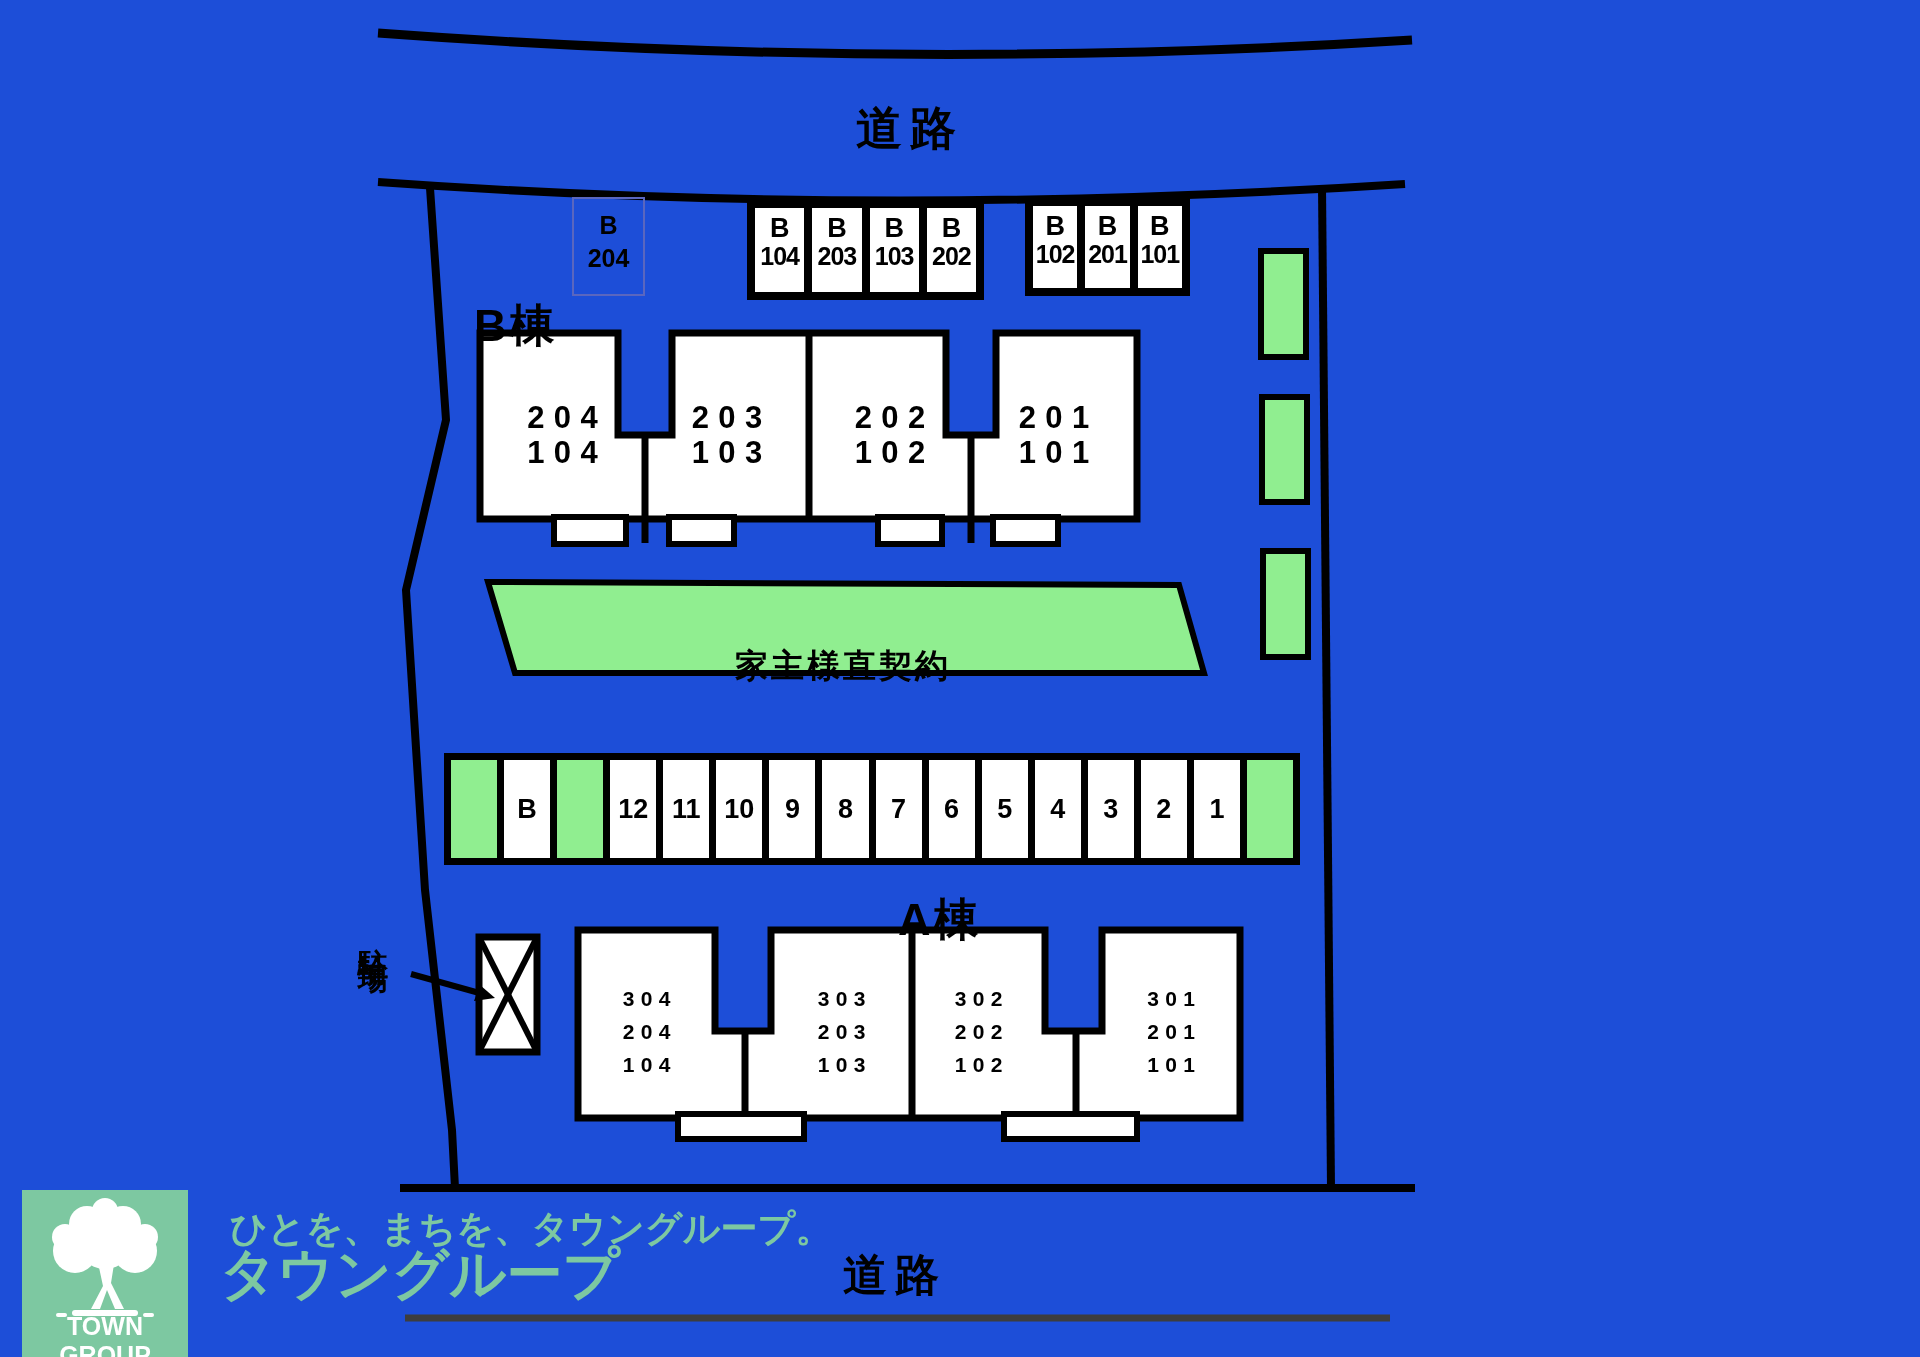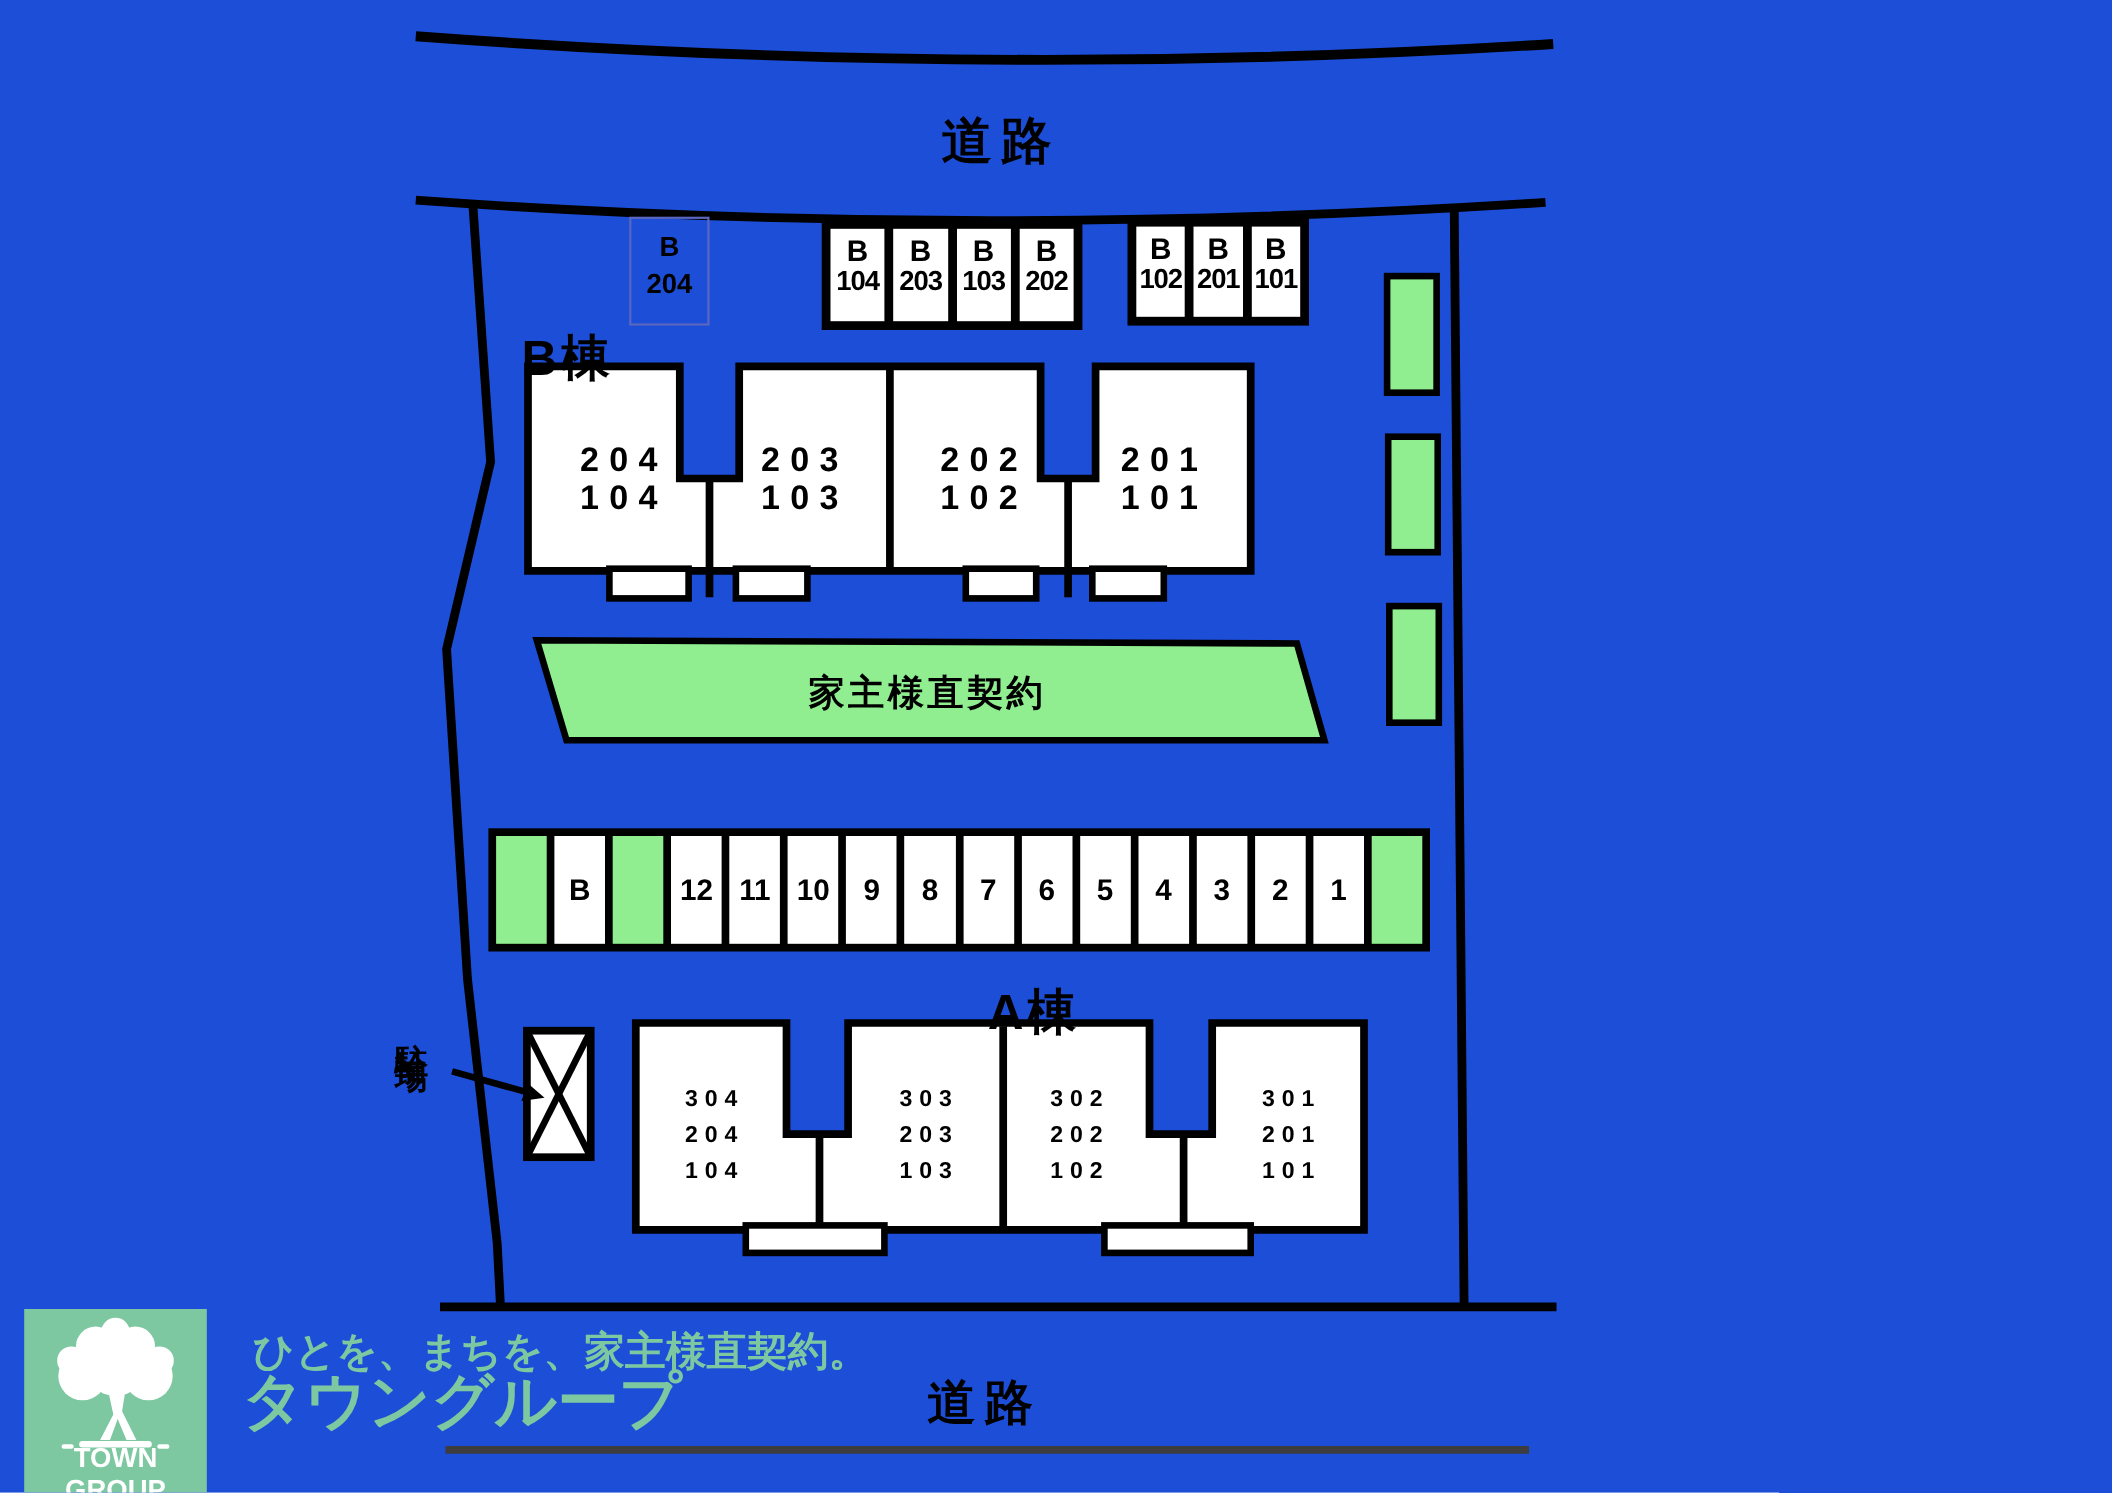--- a/index.html
+++ b/index.html
@@ -29,21 +29,21 @@
   .mid-row .stall{flex:1;background:#fff;display:flex;align-items:center;justify-content:center;
                   font-size:27px;font-weight:700;}
   .mid-row .stall.green{background:var(--plan_green,#90ee90);}
 
   
   .unit-label{text-align:center;font-weight:600;letter-spacing:0.3em;text-indent:0.3em;}
   .unit-label span{display:block;}
   .unit-b{font-size:31px;line-height:35px;}
   .unit-a{font-size:21px;line-height:33px;}
 
-  .strip-label{font-size:33px;font-weight:700;letter-spacing:3px;text-align:center;}
+  .strip-label{font-size:33px;font-weight:700;letter-spacing:3px;text-align:center;margin-top:36px;}
 
   .bike-label{writing-mode:vertical-rl;font-size:30px;font-weight:700;letter-spacing:8px;}
 
   
   .logo-square{width:166px;height:167px;background:var(--brand_green,#7dc8a1);}
   .brand{color:#fff;font-weight:700;font-size:25px;width:166px;text-align:center;}
   .tagline{color:var(--brand_green,#7dc8a1);font-size:37px;font-weight:700;}
   .company{color:var(--brand_green,#7dc8a1);font-size:56px;font-weight:700;line-height:1.0;}
 </style>
 </head>
@@ -238,20 +238,20 @@
         <circle cx="43" cy="47" r="13"></circle>
         <circle cx="123" cy="47" r="13"></circle>
         <path d="M75,68 L81,96 L69,119 L78,119 L85,100 L93,119 L102,119 L89,93 L93,68 Z"></path>
         <rect x="50" y="120" width="66" height="6" rx="3"></rect>
         <rect x="34" y="123" width="11" height="4" rx="2"></rect>
         <rect x="121" y="123" width="11" height="4" rx="2"></rect>
       </g>
     </svg>
     <div class="brand" style="position:absolute;left:0;top:122px;">TOWN GROUP</div>
   </div>
-  <div class="abs tagline" style="left:230px;top:1204px;">ひとを、まちを、家主様直契約。</div>
+  <div class="abs tagline" style="left:230px;top:1204px;">ひとを、まちを、タウングループ。</div>
   <div class="abs company" style="left:220px;top:1246px;">タウングループ</div>
 
   <svg class="layer-top" width="1920" height="1357" viewBox="0 0 1920 1357">
     <line x1="405" y1="1318" x2="1390" y2="1318" style="stroke:var(--road_gray,#3d3d3d)" stroke-width="7"></line>
   </svg>
 
 </div>
 
 </body></html>

